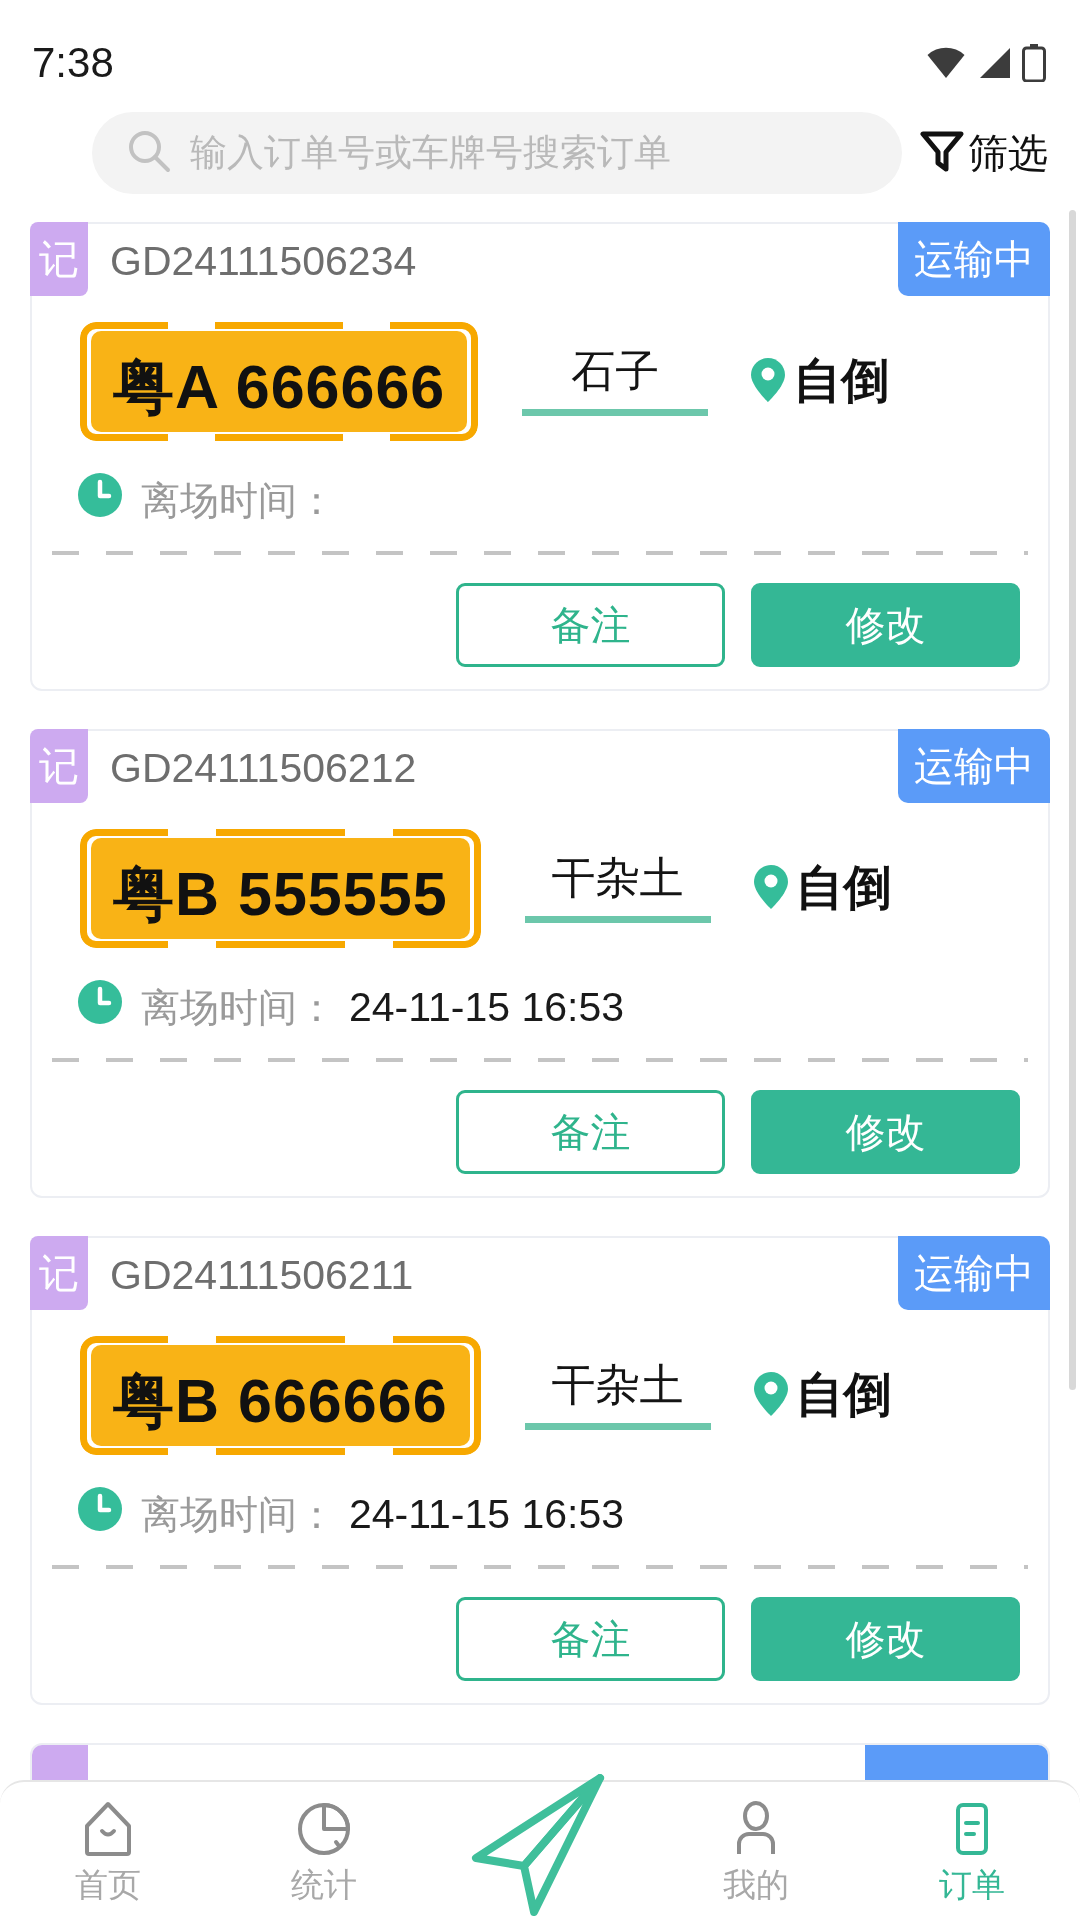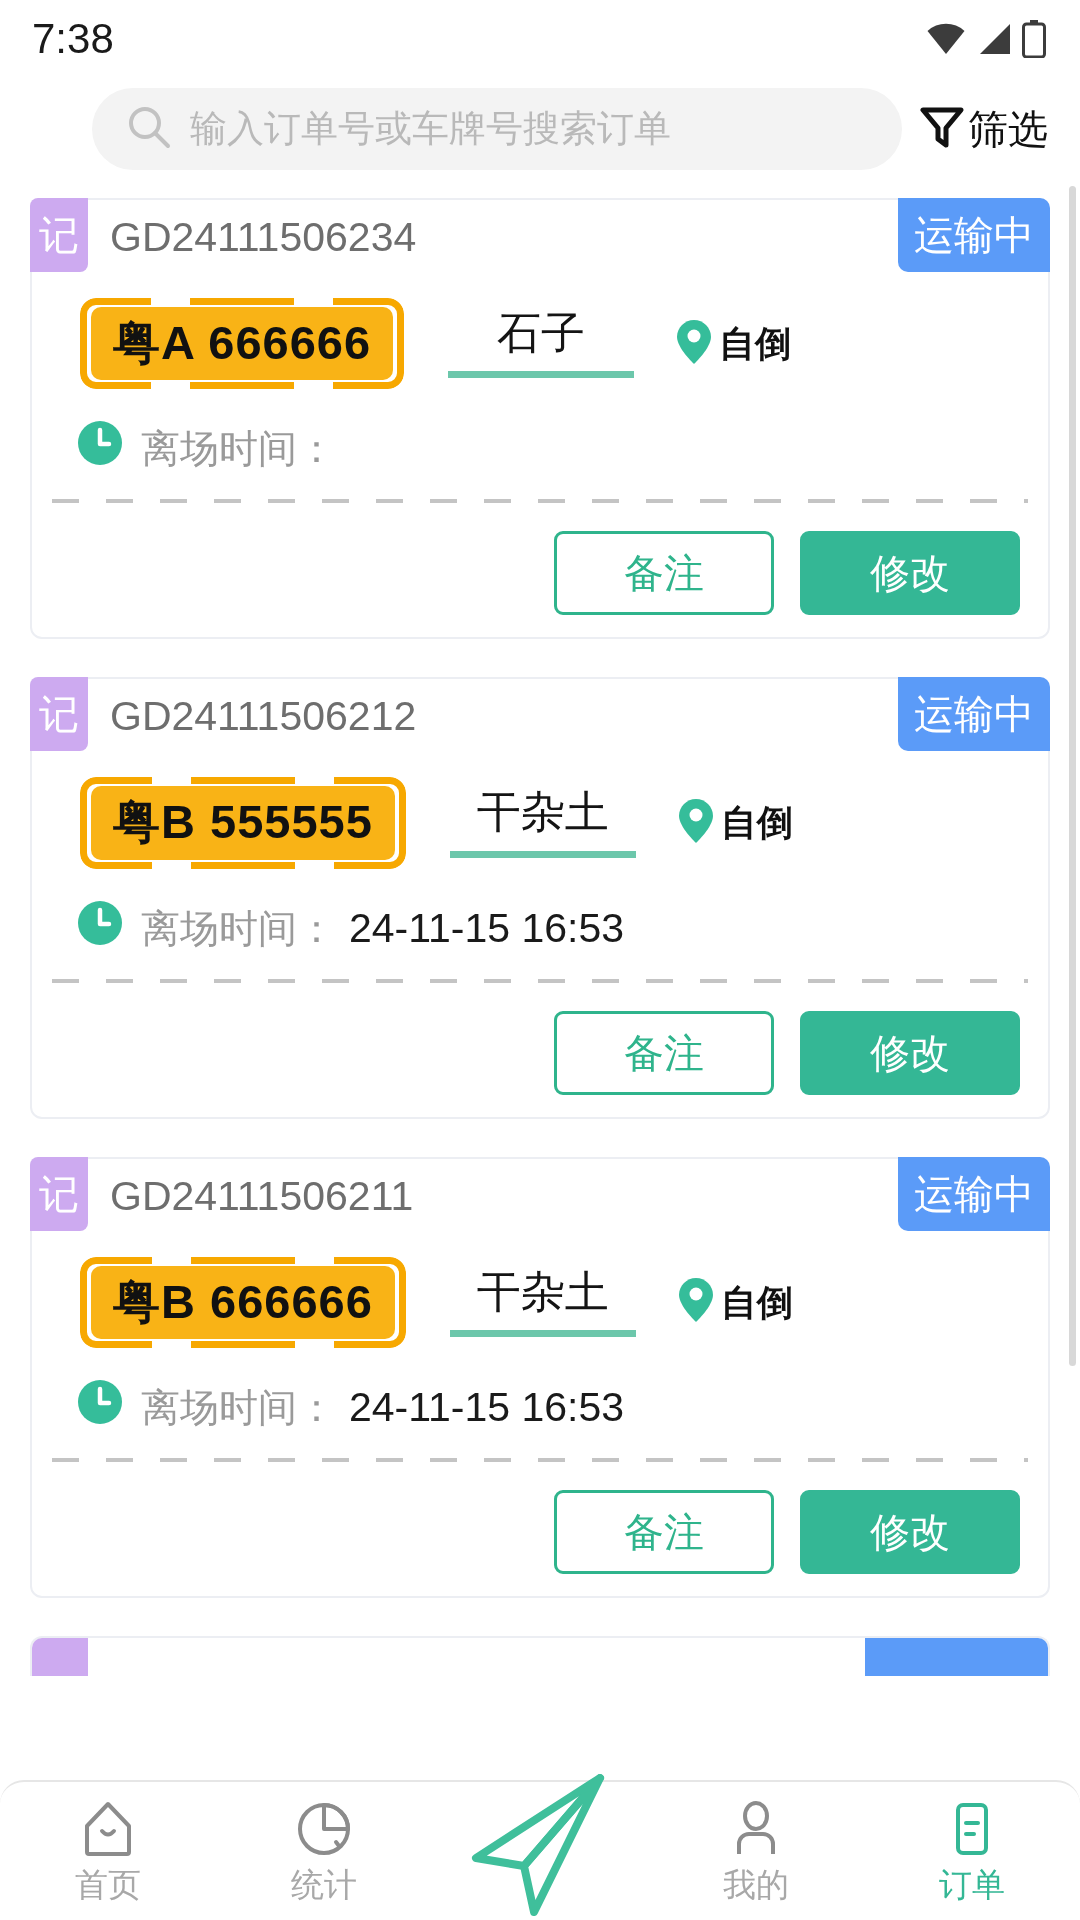--- a/index.html
+++ b/index.html
@@ -23,20 +23,21 @@
 
   
   .status-bar {
     height: 78px;
     flex: none;
     display: flex;
     align-items: center;
     justify-content: space-between;
     padding: 0 34px 0 32px;
     background: #ffffff;
+    margin-top: 24px;
   }
   .status-time {
     font-size: 42px;
     font-weight: 400;
     color: #1a1a1a;
     letter-spacing: 0px;
     line-height: 1;
   }
   .status-icons {
     display: flex;
@@ -177,22 +178,22 @@
     border-radius: 16px;
     -webkit-mask-image: linear-gradient(to right,
         #000 0 22%, transparent 22% 34%, #000 34% 66%, transparent 66% 78%, #000 78% 100%);
     mask-image: linear-gradient(to right,
         #000 0 22%, transparent 22% 34%, #000 34% 66%, transparent 66% 78%, #000 78% 100%);
   }
   .plate {
     position: relative;
     background: #f9b316;
     border-radius: 10px;
-    padding: 11px 22px 13px 22px;
-    font-size: 47px;
+    padding: 24px 22px 13px 22px;
+    font-size: 61px;
     font-weight: 700;
     color: #111111;
     letter-spacing: 1px;
     white-space: nowrap;
     line-height: 1.05;
   }
 
   .cargo-wrap {
     flex: none;
     margin-left: 44px;
@@ -209,21 +210,21 @@
 
   .unload-wrap {
     flex: none;
     display: flex;
     align-items: center;
     margin-left: 42px;
     gap: 7px;
   }
   .pin-icon { flex: none; display: block; }
   .unload-text {
-    font-size: 36px;
+    font-size: 48px;
     font-weight: 700;
     color: #111111;
     line-height: 1.1;
   }
 
   
   .time-row {
     display: flex;
     align-items: flex-end;
     padding: 30px 0 0 44px;
@@ -253,21 +254,21 @@
 
   
   .card-actions {
     display: flex;
     justify-content: flex-end;
     align-items: center;
     gap: 26px;
     padding: 28px 28px 0 0;
   }
   .btn {
-    width: 220px;
+    width: 269px;
     height: 84px;
     border-radius: 9px;
     font-size: 40px;
     font-family: "Liberation Sans", "DejaVu Sans", sans-serif;
     line-height: 1;
     cursor: pointer;
     display: flex;
     align-items: center;
     justify-content: center;
   }

